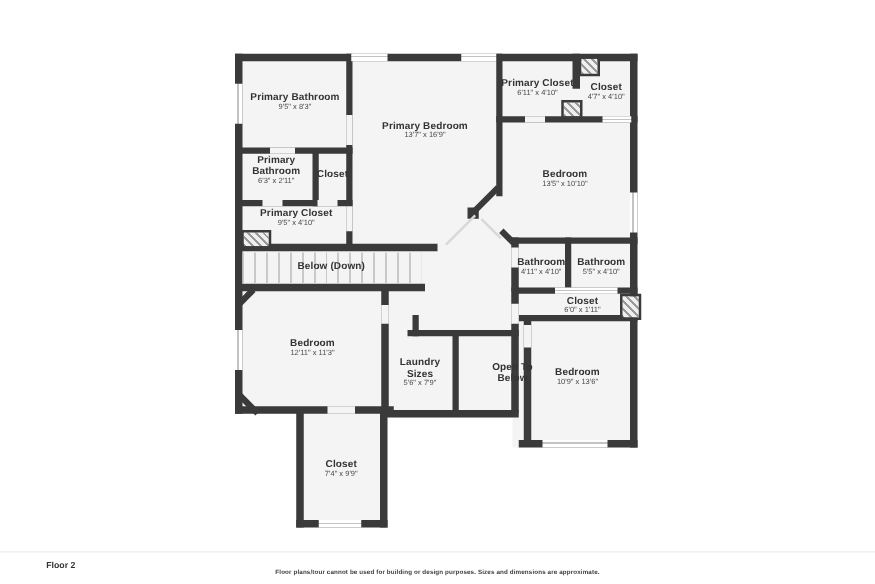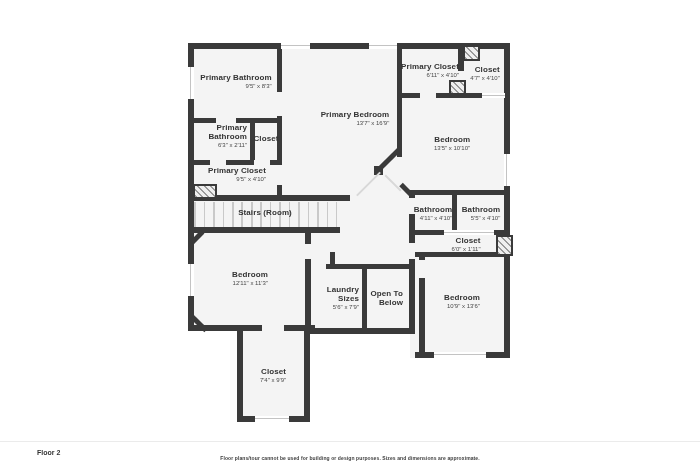--- a/index.html
+++ b/index.html
@@ -9,21 +9,21 @@
   .wall{position:absolute;background:#3a3a3a;}
   .gap{position:absolute;background:#f4f4f4;}
   
   .winh{position:absolute;background:linear-gradient(to bottom,#ffffff 0 2px,#c3c3c3 2px 3px,#ffffff 3px 100%);}
   .winv{position:absolute;background:linear-gradient(to right,#ffffff 0 2px,#c3c3c3 2px 3px,#ffffff 3px 100%);}
   .hatch{position:absolute;border:2px solid #3a3a3a;
          background:repeating-linear-gradient(45deg,#9a9a9a 0 1.5px,#efefef 1.5px 4.5px);}
   .treads{position:absolute;background:repeating-linear-gradient(to right,#c9c9c9 0 1.5px,transparent 1.5px 9.5px);}
   .diag{position:absolute;background:#3a3a3a;}
   .doorline{position:absolute;background:#d8d8d8;}
-  .room-label{position:absolute;transform:translate(-50%,-50%);text-align:right;z-index:5;}
+  .room-label{position:absolute;transform:translate(-50%,-50%);text-align:center;z-index:5;}
   .rname{font-size:8px;font-weight:700;color:#333;line-height:1.15;white-space:nowrap;letter-spacing:.1px;}
   .rdims{font-size:6px;color:#4a4a4a;margin-top:1px;white-space:nowrap;}
   .narrow .rname{white-space:normal;}
   .footer-line{position:absolute;left:0;top:441px;width:700px;height:1px;background:#ebebeb;}
   .floor-label{position:absolute;left:37px;top:449px;font-size:7px;font-weight:700;color:#333;}
   .disclaimer{position:absolute;left:0;top:455px;width:700px;text-align:center;
               font-size:5px;font-weight:600;color:#3c3c3c;letter-spacing:.1px;}
 </style>
 </head>
 <body>
@@ -101,21 +101,21 @@
 
   <div class="hatch" style="left:193px;top:184px;width:20px;height:11px;"></div>
   <div class="hatch" style="left:463px;top:45px;width:13px;height:12px;"></div>
   <div class="hatch" style="left:449px;top:80px;width:13px;height:11px;"></div>
   <div class="hatch" style="left:496px;top:235px;width:13px;height:17px;"></div>
 
   <div class="room-label" style="left:236px;top:81px;">
     <div class="rname">Primary Bathroom</div>
     <div class="rdims">9'5" x 8'3"</div>
   </div>
-  <div class="room-label" style="left:340px;top:118px;margin-left:15px;">
+  <div class="room-label" style="left:340px;top:104px;">
     <div class="rname">Primary Bedroom</div>
     <div class="rdims">13'7" x 16'9"</div>
   </div>
   <div class="room-label" style="left:430px;top:70px;">
     <div class="rname">Primary Closet</div>
     <div class="rdims">6'11" x 4'10"</div>
   </div>
   <div class="room-label" style="left:485px;top:73px;">
     <div class="rname">Closet</div>
     <div class="rdims">4'7" x 4'10"</div>
@@ -129,21 +129,21 @@
     <div class="rdims">6'3" x 2'11"</div>
   </div>
   <div class="room-label" style="left:266px;top:139px;">
     <div class="rname">Closet</div>
   </div>
   <div class="room-label" style="left:237px;top:174px;">
     <div class="rname">Primary Closet</div>
     <div class="rdims">9'5" x 4'10"</div>
   </div>
   <div class="room-label" style="left:265px;top:213px;">
-    <div class="rname">Stairs (Room)</div>
+    <div class="rname">Below (Down)</div>
   </div>
   <div class="room-label" style="left:433px;top:213px;">
     <div class="rname">Bathroom</div>
     <div class="rdims">4'11" x 4'10"</div>
   </div>
   <div class="room-label" style="left:481px;top:213px;">
     <div class="rname">Bathroom</div>
     <div class="rdims">5'5" x 4'10"</div>
   </div>
   <div class="room-label" style="left:466px;top:244px;">
@@ -151,21 +151,21 @@
     <div class="rdims">6'0" x 1'11"</div>
   </div>
   <div class="room-label" style="left:250px;top:278px;">
     <div class="rname">Bedroom</div>
     <div class="rdims">12'11" x 11'3"</div>
   </div>
   <div class="room-label narrow" style="left:336px;top:298px;width:46px;">
     <div class="rname">Laundry Sizes</div>
     <div class="rdims">5'6" x 7'9"</div>
   </div>
-  <div class="room-label narrow" style="left:378px;top:298px;width:50px;">
+  <div class="room-label narrow" style="left:410px;top:298px;width:50px;">
     <div class="rname">Open To Below</div>
   </div>
   <div class="room-label" style="left:462px;top:301px;">
     <div class="rname">Bedroom</div>
     <div class="rdims">10'9" x 13'6"</div>
   </div>
   <div class="room-label" style="left:273px;top:375px;">
     <div class="rname">Closet</div>
     <div class="rdims">7'4" x 9'9"</div>
   </div>

